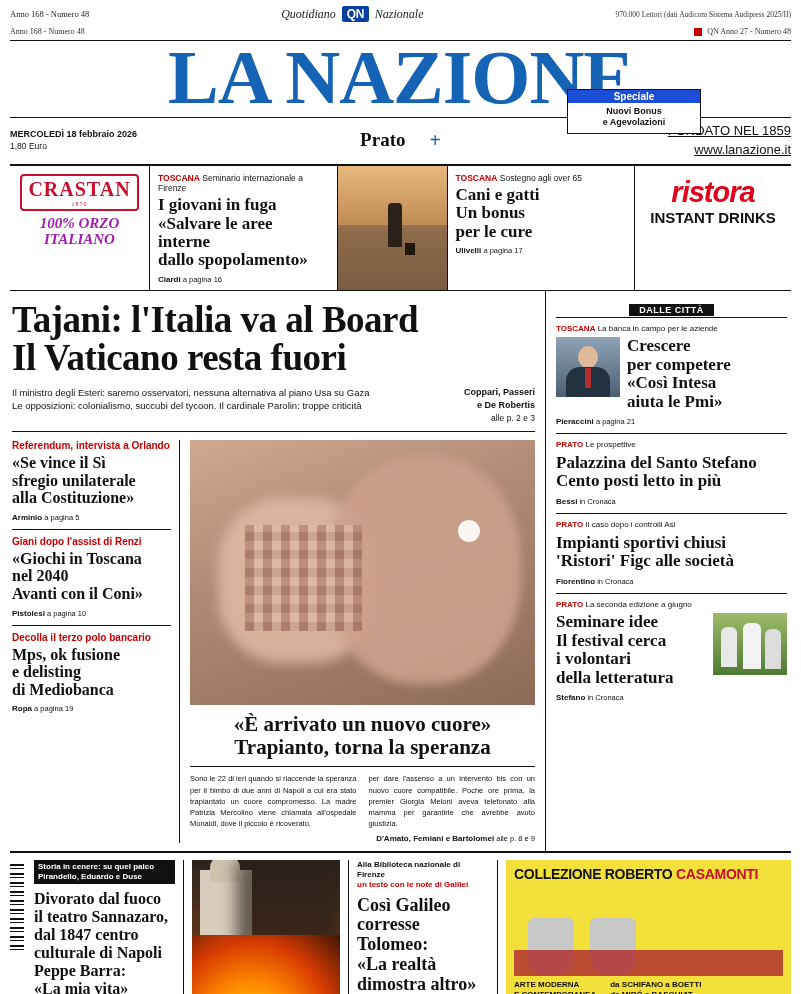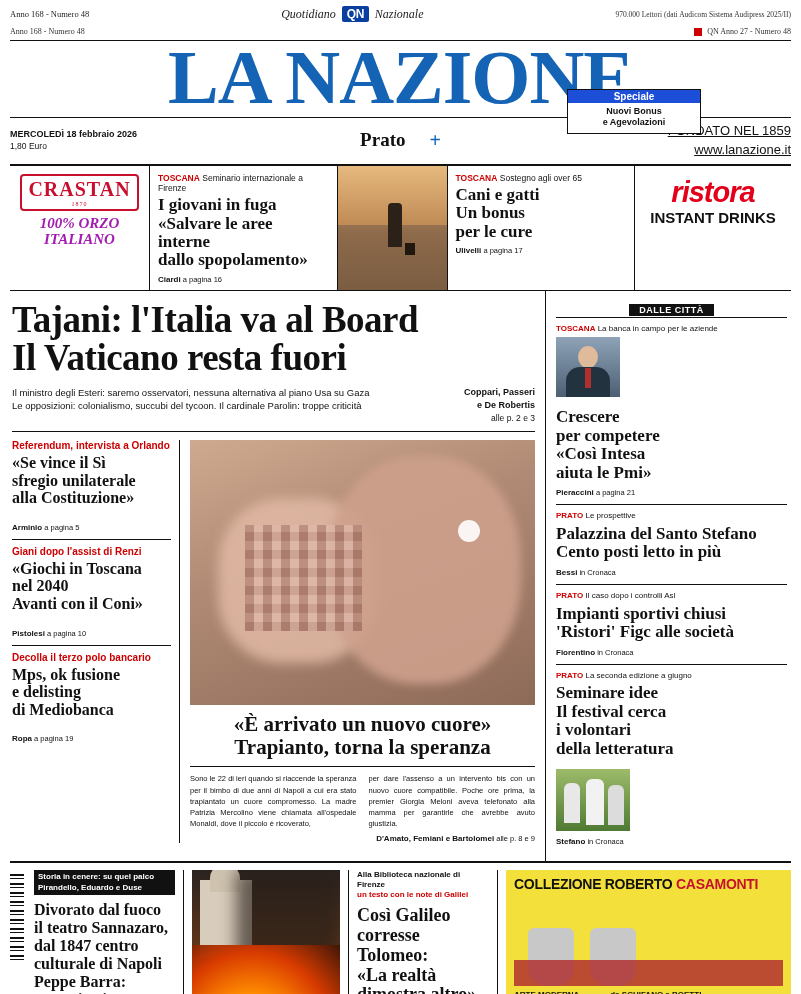--- a/index.html
+++ b/index.html
@@ -131,21 +131,21 @@
   .lead-sub .txt { flex:1; }
   .lead-sub .sig { text-align:right; white-space:nowrap; font-size:8.5px; }
   .lead-sub .sig b { font-size:9px; }
 
   .midrow { display:flex; margin-top:8px; }
   .briefs { width:168px; padding-right:8px; border-right:1px solid #111; }
   .brief { border-top:1px solid #111; padding:6px 0 7px; }
   .brief:first-child { border-top:none; padding-top:0; }
   .brief .k { font-family:"Liberation Sans", sans-serif; font-size:10px; color:#cc0000; font-weight:bold; }
   .brief h3 { margin:3px 0 0; font-family:"Liberation Serif", serif; font-size:16px; line-height:1.1; font-weight:bold; }
-  .brief .by { font-family:"Liberation Sans", sans-serif; font-size:7.5px; margin-top:16px; }
+  .brief .by { font-family:"Liberation Sans", sans-serif; font-size:7.5px; margin-top:6px; }
   .brief .by b { font-size:8px; }
 
   .photobox { flex:1; padding-left:10px; }
   .photo {
     width:100%; height:265px; position:relative; overflow:hidden;
     background:linear-gradient(160deg,#cfa98f,#b08a74 40%,#8d6a58);
   }
   .photo .blurA { position:absolute; left:8%; top:22%; width:46%; height:62%; background:rgba(225,185,165,.85); filter:blur(6px); border-radius:40%; }
   .photo .blurB { position:absolute; right:4%; top:6%; width:56%; height:86%; background:rgba(205,160,140,.9); filter:blur(5px); border-radius:45%; }
   .photo .heart { position:absolute; right:16%; top:30%; width:22px; height:22px; background:#fff; border-radius:50%; opacity:.9; }
@@ -171,21 +171,21 @@
   .dalle-tag {
     background:#111; color:#fff; font-family:"Liberation Sans", sans-serif;
     font-size:9px; font-weight:bold; display:inline-block; padding:1px 10px; letter-spacing:.5px;
   }
   .rc-item { border-top:1px solid #111; padding:6px 0 7px; }
   .rc-kick { font-family:"Liberation Sans", sans-serif; font-size:8px; line-height:1.2; }
   .rc-kick .red { color:#cc0000; font-weight:bold; }
   .rc-item h3 { margin:4px 0 0; font-family:"Liberation Serif", serif; font-weight:bold; font-size:17px; line-height:1.09; }
   .rc-item .by { font-family:"Liberation Sans", sans-serif; font-size:7.5px; margin-top:6px; }
   .rc-item .by b { font-size:8px; }
-  .rc-flex { display:flex; gap:7px; align-items:flex-start;flex-direction:column; }
+  .rc-flex { display:flex; gap:7px; align-items:flex-start; }
   .rc-portrait {
     width:64px; height:60px; flex:none; margin-top:4px;
     background:linear-gradient(#8fa3b8,#4c5f73);
     position:relative; overflow:hidden;
   }
   .rc-portrait .head { position:absolute; left:22px; top:9px; width:20px; height:22px; background:#e0bb9b; border-radius:50%; }
   .rc-portrait .body { position:absolute; left:10px; top:30px; width:44px; height:30px; background:#23323f; border-radius:14px 14px 0 0; }
   .rc-portrait .tie { position:absolute; left:29px; top:31px; width:6px; height:20px; background:#b03030; }
   .rc-thumb {
     width:74px; height:62px; flex:none; margin-top:4px;

